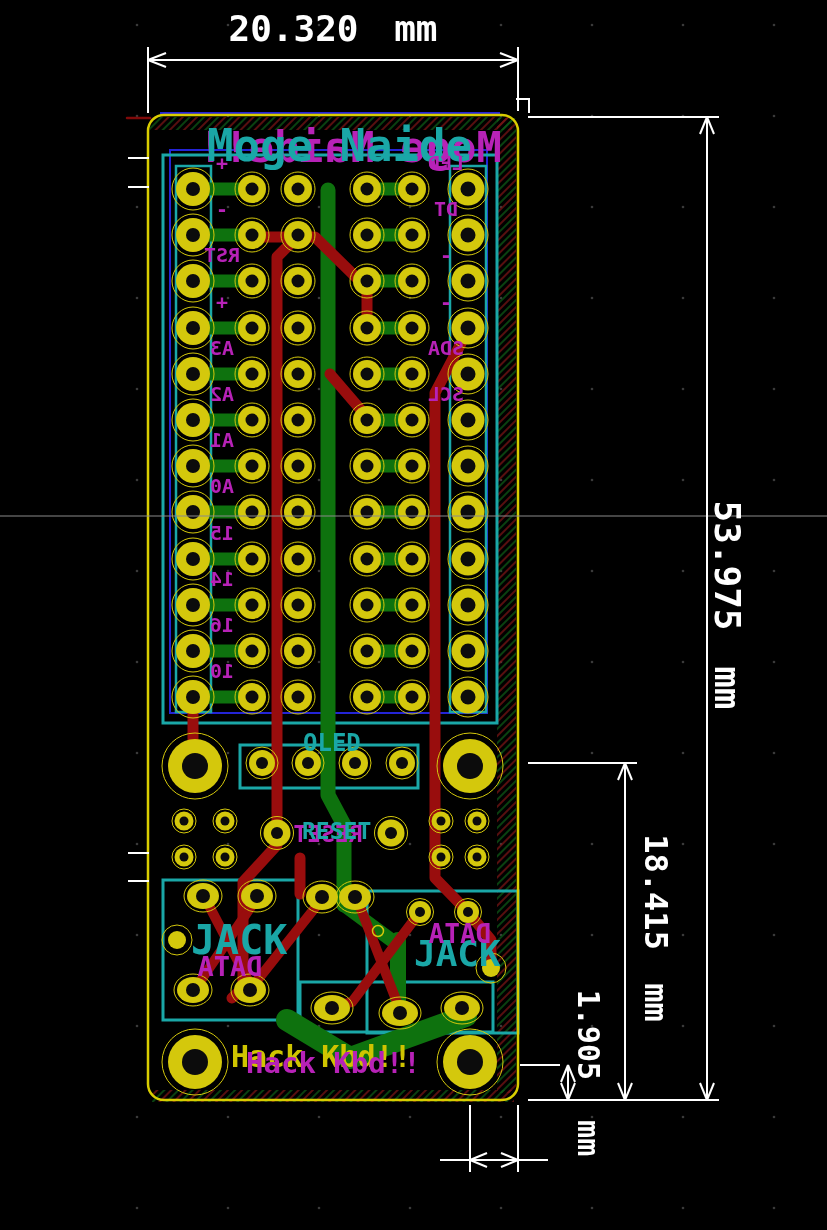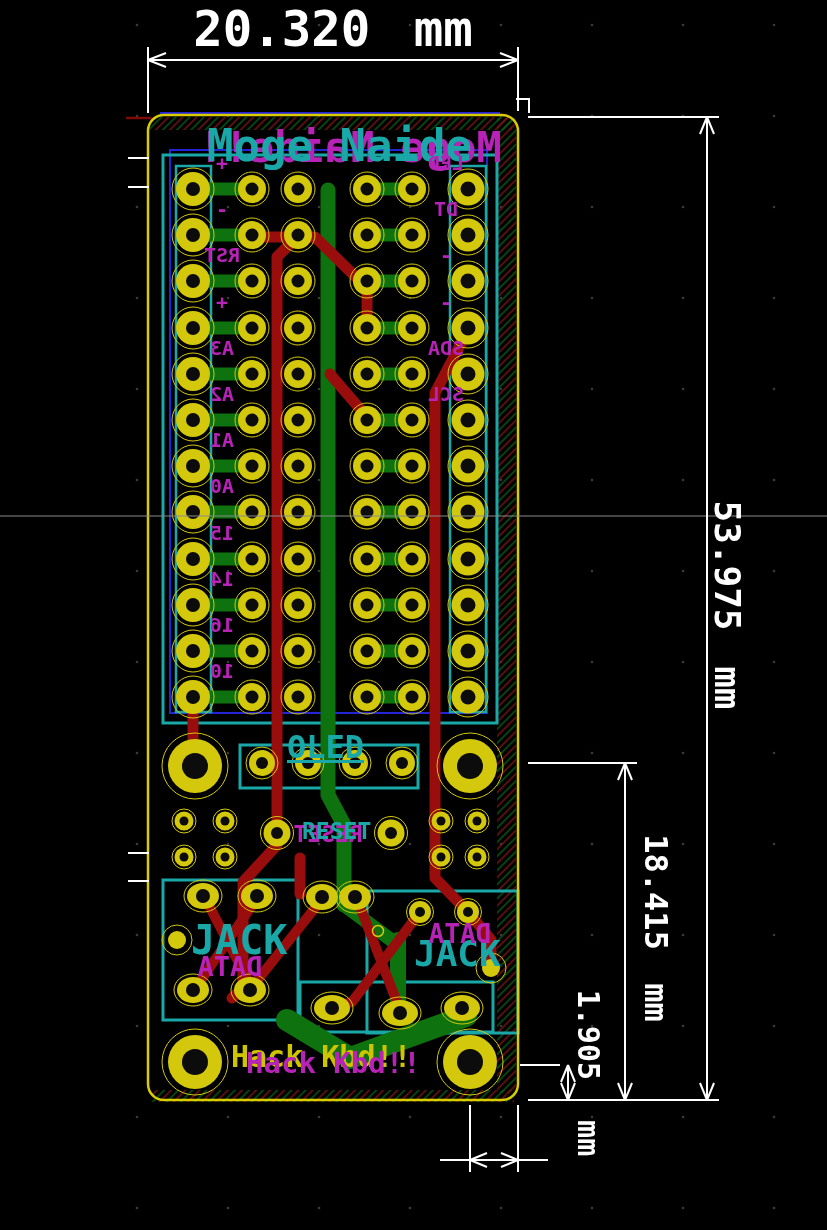--- a/index.html
+++ b/index.html
@@ -537,32 +537,32 @@
       <line x1="128" y1="158" x2="149" y2="158" stroke="#ffffff" stroke-width="2"></line>
       <line x1="128" y1="187" x2="149" y2="187" stroke="#ffffff" stroke-width="2"></line>
       <line x1="128" y1="853" x2="149" y2="853" stroke="#ffffff" stroke-width="2"></line>
       <line x1="128" y1="881" x2="149" y2="881" stroke="#ffffff" stroke-width="2"></line>
       <polyline points="516,99 529,99 529,113" fill="none" stroke="#ffffff" stroke-width="2"></polyline>
     </svg>
 
   <div class="t mag" id="title-back" style="left:196px;top:127px;font-size:42px;width:308px;text-align:center;transform:scaleX(-1);">Moge Naide!!</div>
   <div class="t teal" style="left:207px;top:124px;font-size:44px;">Moge Naide</div>
 
-  <div class="t teal" style="left:287px;top:731px;font-size:32px;text-decoration:underline;">OLED</div>
+  <div class="t teal" style="left:303px;top:731px;font-size:24px;">OLED</div>
   <div class="t mag ctrmir" style="left:328px;top:834px;font-size:23px;">RESET</div>
   <div class="t teal" style="left:302px;top:820px;font-size:23px;">RESET</div>
   <div class="t teal" style="left:191px;top:920px;font-size:40px;">JACK</div>
   <div class="t teal" style="left:414px;top:936px;font-size:36px;">JACK</div>
   <div class="t mag ctrmir" style="left:230px;top:966px;font-size:27px;">DATA</div>
   <div class="t mag ctrmir" style="left:460px;top:934px;font-size:26px;">DATA</div>
 
   <div class="t yel" style="left:231px;top:1042px;font-size:30px;">Hack Kbd!!</div>
   <div class="t mag" style="left:246px;top:1049px;font-size:29px;">Hack Kbd!!</div>
 
-  <div class="t dim ctr" style="left:333px;top:29px;font-size:49px;">20.320 mm</div>
+  <div class="t dim ctr" style="left:333px;top:29px;font-size:36px;">20.320 mm</div>
   <div class="t dim vtext" style="left:727px;top:605px;font-size:36px;">53.975 mm</div>
   <div class="t dim vtext" style="left:656px;top:928px;font-size:32px;">18.415 mm</div>
   <div class="t dim vtext" style="left:588px;top:1073px;font-size:30px;word-spacing:22px;">1.905 mm</div>
 
   <div id="pin-labels">
       <div class="t mag ctrmir" style="left: 222px; top: 163px; font-size: 20px;">+</div>
       <div class="t mag ctrmir" style="left: 222px; top: 209px; font-size: 20px;">-</div>
       <div class="t mag ctrmir" style="left: 222px; top: 255px; font-size: 20px;">RST</div>
       <div class="t mag ctrmir" style="left: 222px; top: 302px; font-size: 20px;">+</div>
       <div class="t mag ctrmir" style="left: 222px; top: 348px; font-size: 20px;">A3</div>

